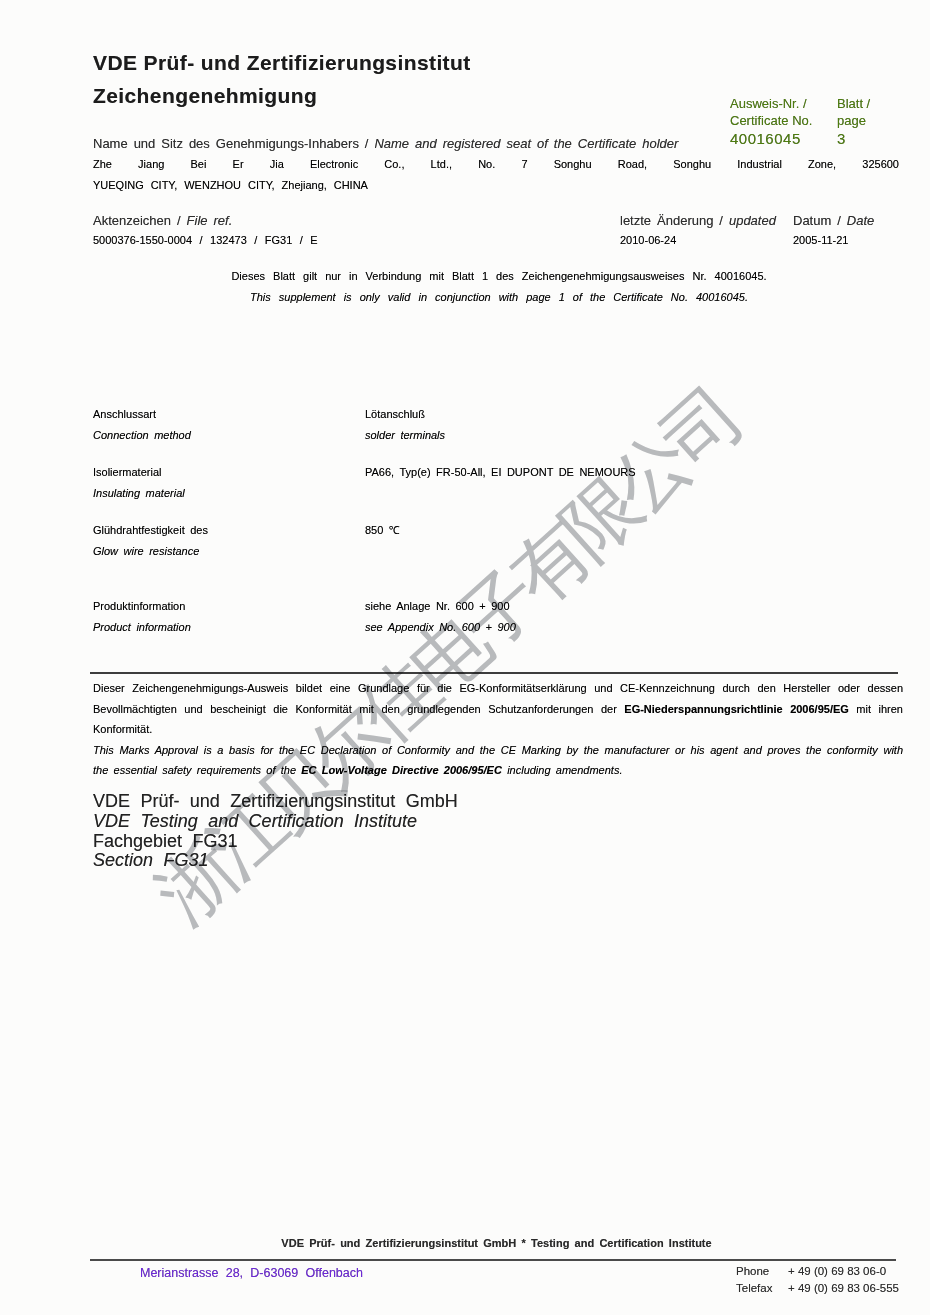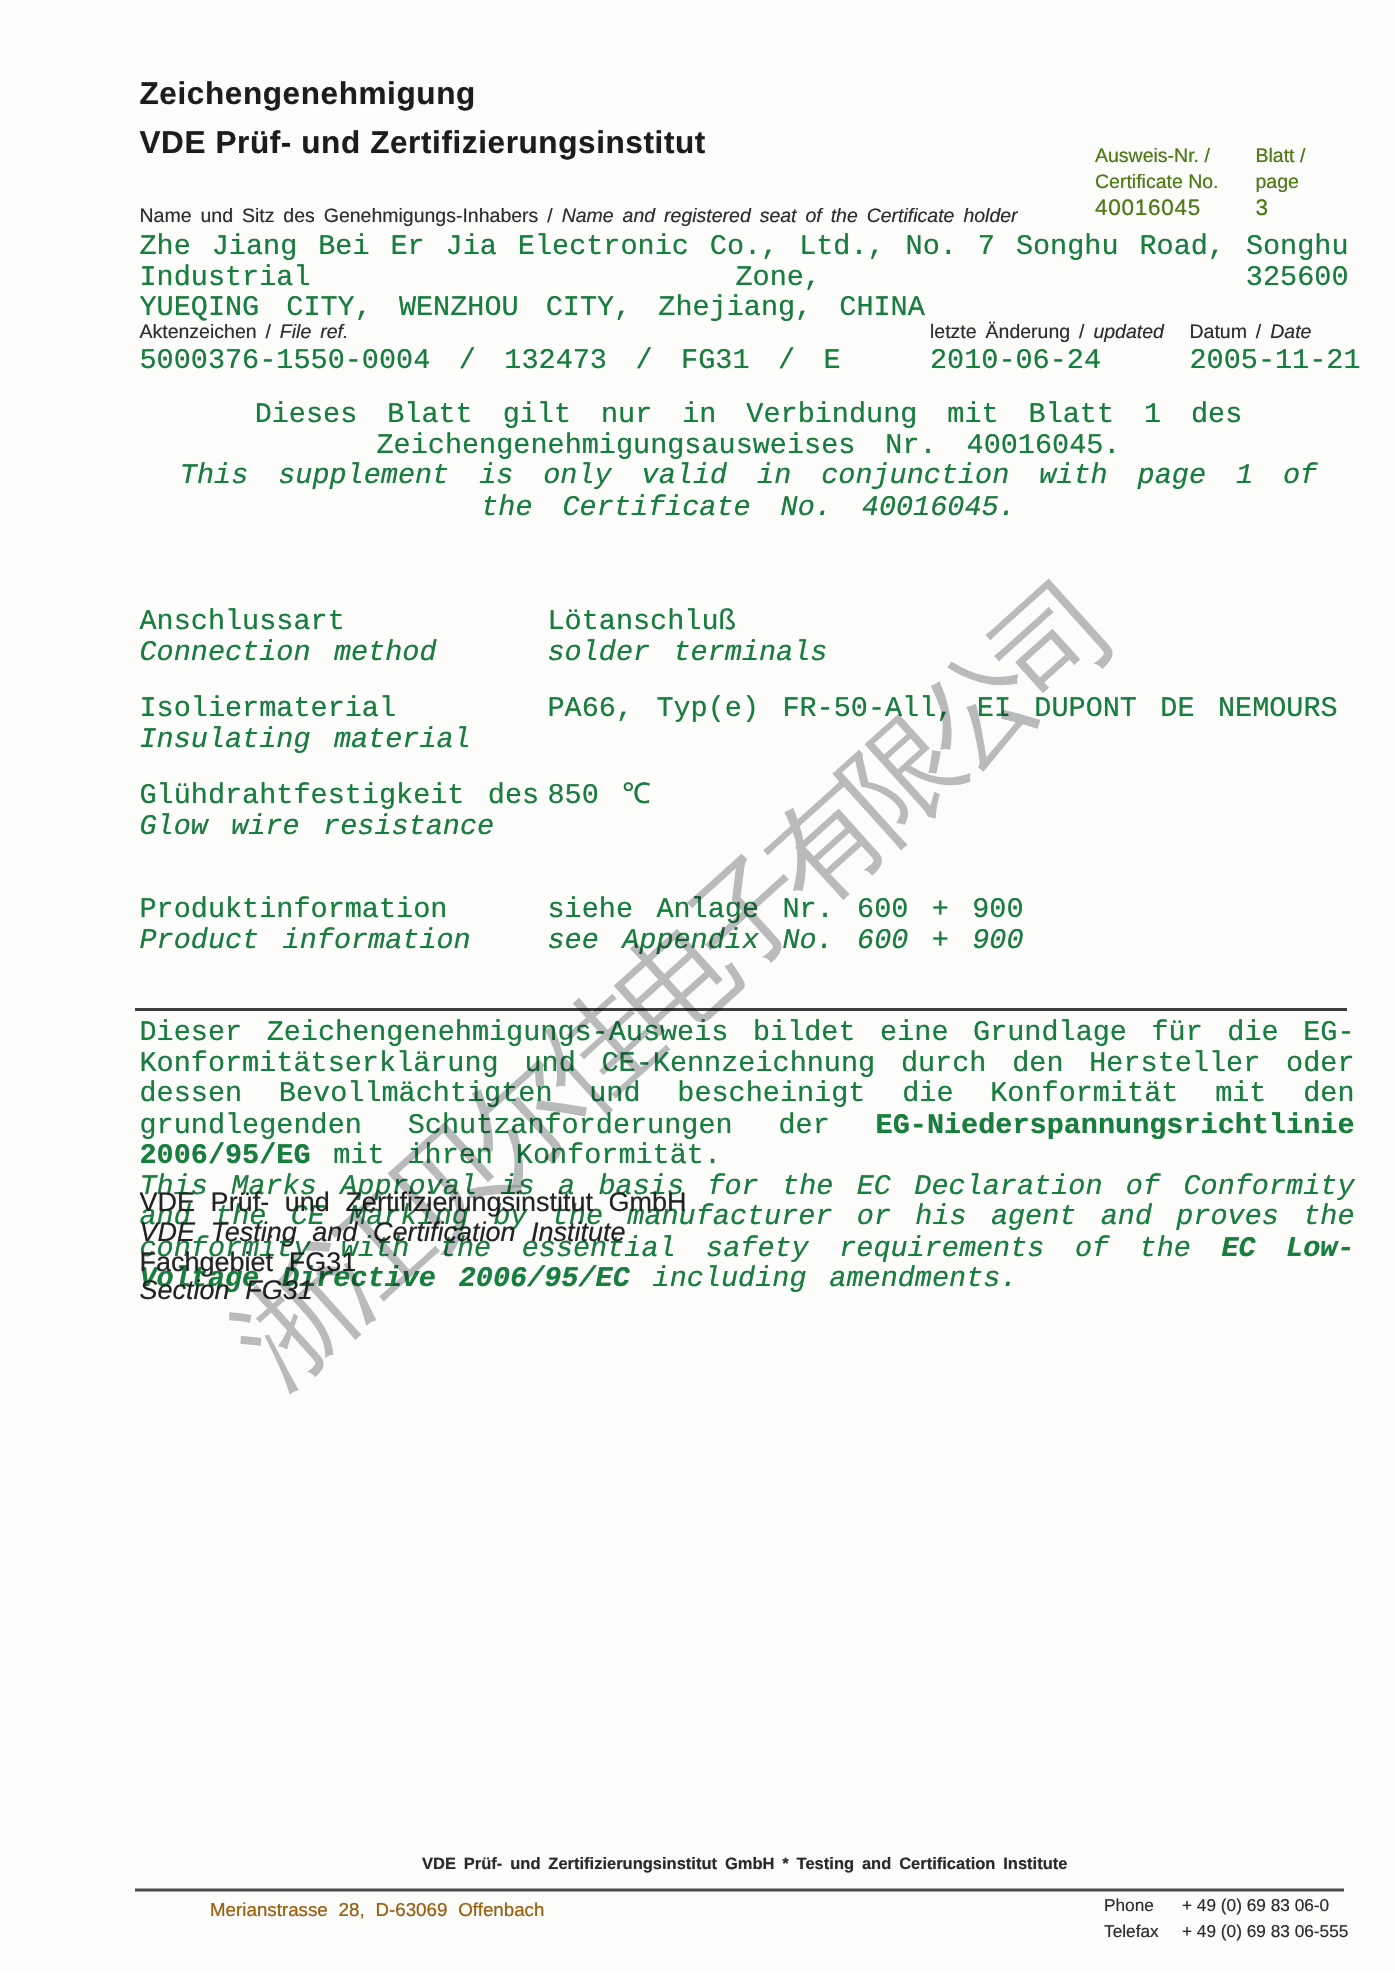--- a/index.html
+++ b/index.html
@@ -18,21 +18,21 @@
   .b  { font-weight:bold; }
 
   .doc-title { left:93px; top:46px; font-size:21px; font-weight:bold; line-height:33px; letter-spacing:.4px; color:#1c1c1c; }
 
   .hdr-col { font-size:13px; line-height:17px; color:#4d7c0f;margin-top:42px; }
   .hdr-col .val { font-size:15px; margin-top:1px; letter-spacing:.5px; }
   .hdr-cert { left:730px; top:53px; }
   .hdr-page { left:837px; top:53px; }
 
   .lbl { font-size:13px; color:#2e2e2e; word-spacing:.18em; }
-  .body-txt { font-size:19px; line-height:20.5px; color:#15803d;font-family:Liberation Mono, monospace; }
+  .body-txt { font-size:11px; line-height:20.5px; color:#000000; }
 
   .holder-lbl   { left:93px; top:136px; }
   .holder-lines { left:93px; top:154px; width:806px; }
   .holder-lines .l1 { text-align:justify; text-align-last:justify; }
   .holder-lines .l2 { word-spacing:.35em; }
 
   .fileref-lbl   { left:93px; top:213px; }
   .fileref-val   { left:93px; top:230px; word-spacing:.4em; }
   .updated-lbl   { left:620px; top:213px; }
   .updated-val   { left:620px; top:230px; }
@@ -48,21 +48,21 @@
   .row1 { top:404px; } .row2 { top:462px; } .row3 { top:520px; } .row4 { top:596px; }
 
   .mid-rule   { left:90px; top:672px; width:808px; height:2px; background:#3d3d3d; }
   .legal      { left:93px; top:678px; width:810px; text-align:justify; }
   .legal p    { word-spacing:.2em; }
 
   .signature  { left:93px; top:792px; font-size:18px; line-height:19.8px; word-spacing:.3em; }
 
   .foot-center { left:93px; top:1237px; width:807px; text-align:center; font-size:11px; font-weight:bold; word-spacing:.2em; color:#2a2a2a; }
   .foot-rule   { left:90px; top:1259px; width:806px; height:2px; background:#4a4a4a; }
-  .foot-addr   { left:140px; top:1266px; font-size:12.5px; word-spacing:.3em; color:#a16207; }
+  .foot-addr   { left:140px; top:1266px; font-size:12.5px; word-spacing:.3em; color:#6d28d9; }
   .foot-phone  { left:736px; top:1263px; font-size:11.5px; line-height:16.5px; color:#2c2c2c; }
   .foot-phone .plbl { display:inline-block; width:52px; }
 
   .watermark {
     left:67px; top:609px; width:760px; height:96px;
     font-family:"DejaVu Sans", sans-serif;
     font-size:76px; letter-spacing:-8px; line-height:96px;
     white-space:nowrap; text-align:center;
     color:rgba(122,127,132,.52);
     transform:rotate(-42deg);
@@ -74,22 +74,22 @@
   }
 </style>
 </head>
 <body>
 
 <div class="page">
 
   <div class="abs watermark">浙江贝尔佳电子有限公司</div>
 
   <div class="abs doc-title">
+    <div>VDE Prüf- und Zertifizierungsinstitut</div>
     <div>Zeichengenehmigung</div>
-    <div>VDE Prüf- und Zertifizierungsinstitut</div>
   </div>
 
   <div class="abs hdr-col hdr-cert">
     <div>Ausweis-Nr. /</div>
     <div>Certificate No.</div>
     <div class="val">40016045</div>
   </div>
 
   <div class="abs hdr-col hdr-page">
     <div>Blatt /</div>

